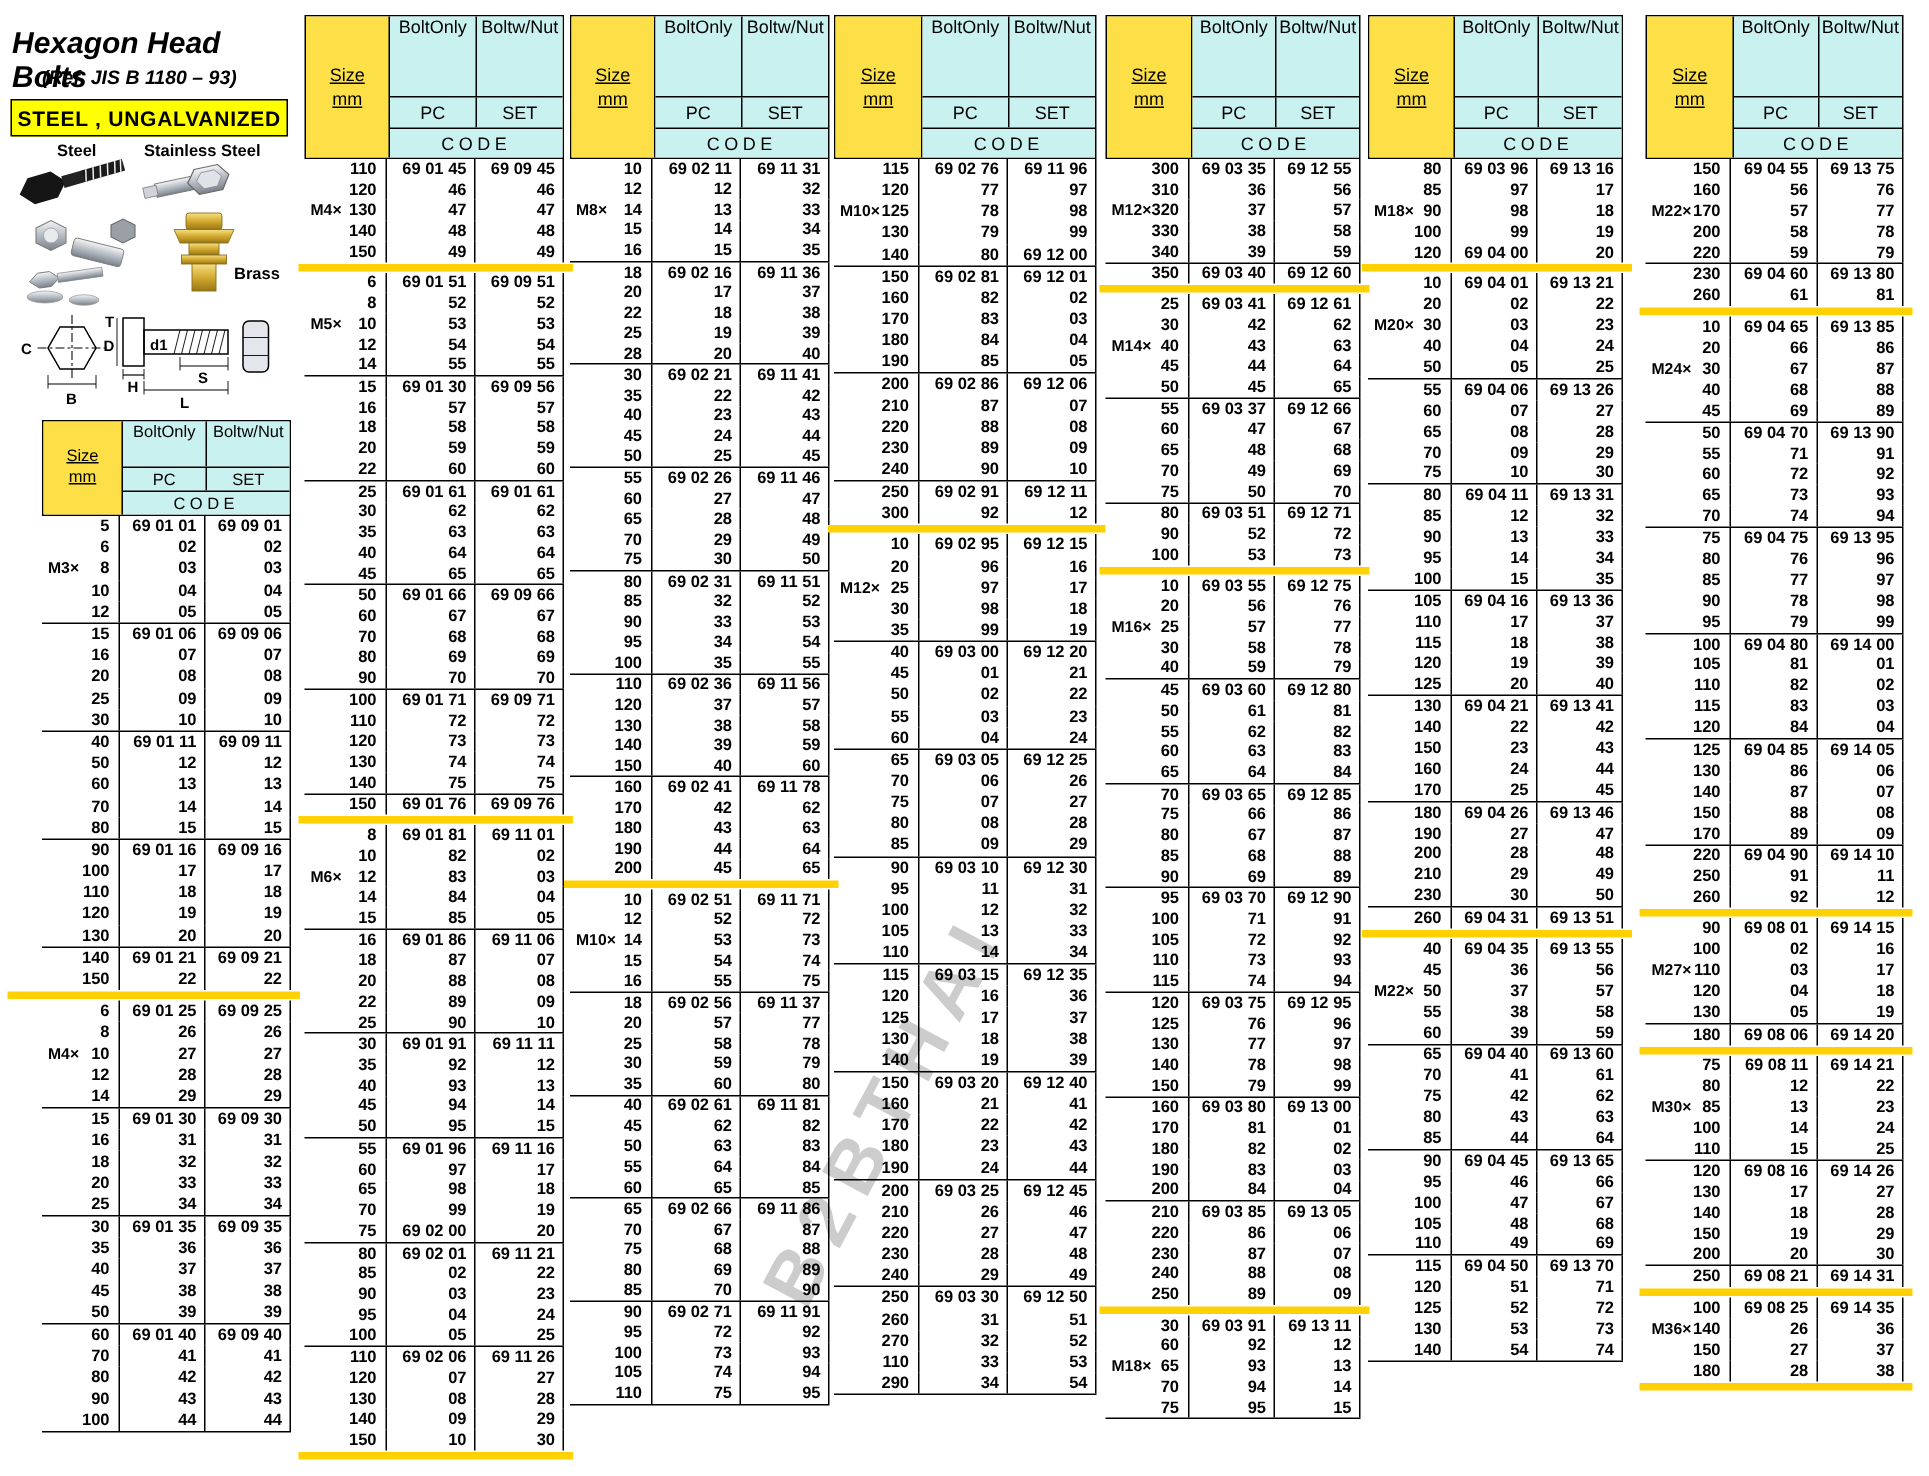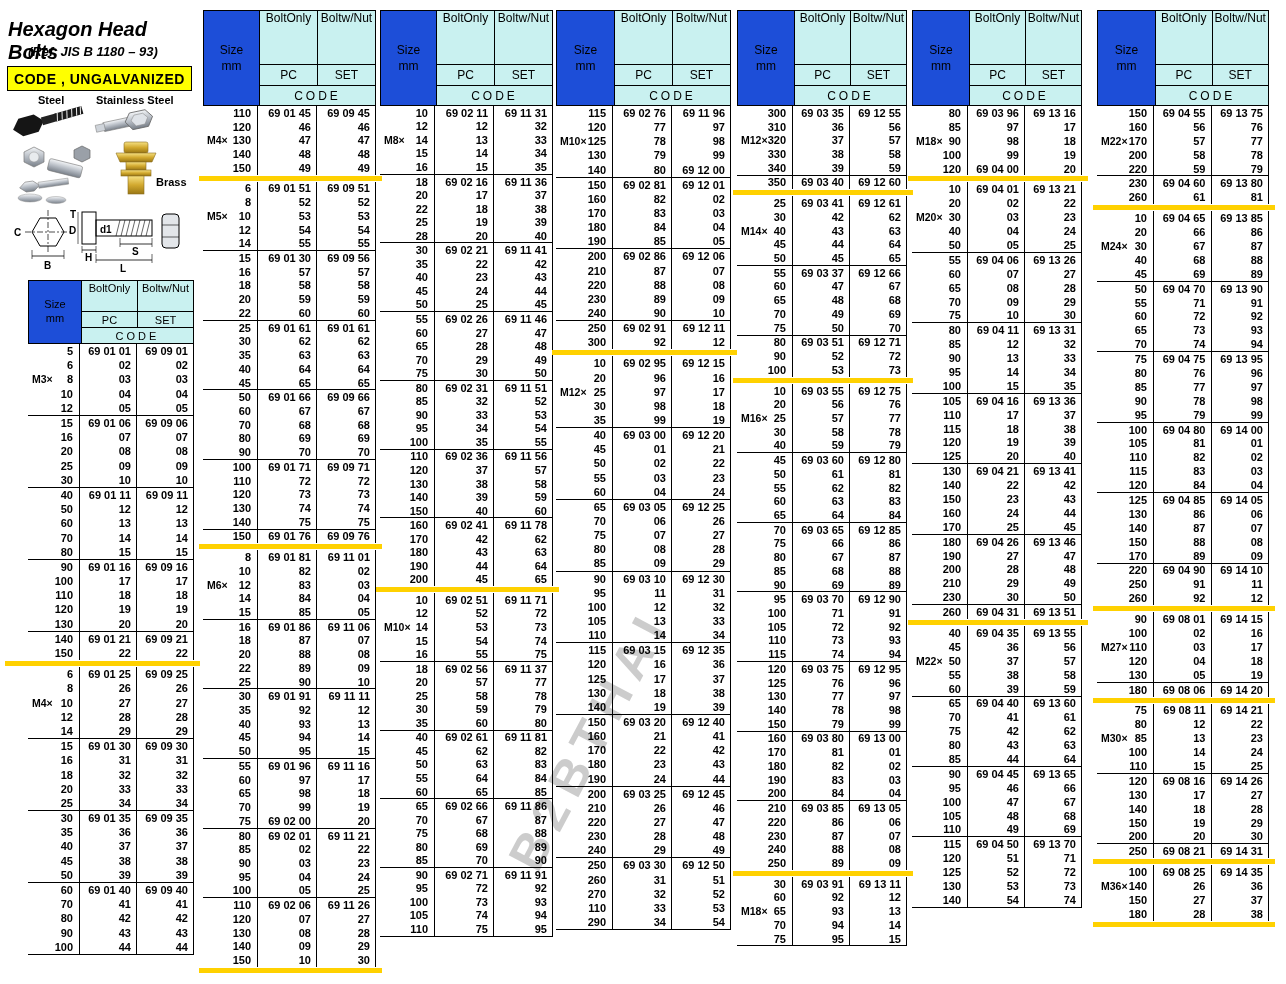--- a/index.html
+++ b/index.html
@@ -20,22 +20,22 @@
 
   
   .watermark{position:absolute;left:548px;top:822px;transform:rotate(-62deg);
              transform-origin:left bottom;font-size:50px;font-weight:bold;color:#8f8f8f;
              opacity:.45;letter-spacing:10px;white-space:nowrap;pointer-events:none;}
 
   
   .cat-col{position:absolute;font-weight:bold;}
   .thead{display:flex;border:1px solid #000;box-sizing:border-box;height:96px;font-weight:normal;}
   .cat-col.compact .thead{height:64px;}
-  .th-size{background:#1d4ed8;display:flex;flex-direction:column;justify-content:center;
-           align-items:center;font-size:12px;border-right:1px solid #000;line-height:1.35;}
+  .th-size{background:#fde047;display:flex;flex-direction:column;justify-content:center;
+           align-items:center;font-size:12px;border-right:1px solid #000;line-height:1.35;text-decoration:underline;}
   .cat-col.compact .th-size{font-size:11px;line-height:1.25;}
   .th-right{flex:1;display:flex;flex-direction:column;}
   .th-names{flex:1;display:flex;background:#c9f1f0;text-align:center;font-size:12px;}
   .cat-col.compact .th-names{font-size:11px;}
   .th-names .th-cell{flex:1;display:flex;flex-direction:row;justify-content:center;line-height:1.3;}
   .th-names .th-cell:first-child{border-right:1px solid #000;}
   .th-units{display:flex;height:20px;background:#c9f1f0;border-top:1px solid #000;
             text-align:center;font-size:12px;}
   .cat-col.compact .th-units{height:15px;font-size:11px;}
   .th-units .th-cell{flex:1;display:flex;align-items:center;justify-content:center;}
@@ -54,21 +54,21 @@
                padding-right:5px;box-sizing:border-box;border-right:1px solid #000;white-space:nowrap;}
   .divider{height:5px;background:#ffd100;margin:1px -6px 1px -4px;}
   .cat-col.first .divider{margin-left:-23px;}
 </style>
 </head>
 <body>
 
 <div class="left-panel">
   <div class="title">Hexagon Head Bolts</div>
   <div class="ref">(Ref. JIS B 1180 – 93)</div>
-  <div class="badge">CODE , UNGALVANIZED</div>
+  <div class="badge">STEEL , UNGALVANIZED</div>
 
   <svg class="photos" width="190" height="112" viewBox="0 0 190 112">
     <defs>
       <linearGradient id="sg" x1="0" y1="0" x2="0" y2="1">
         <stop offset="0" stop-color="#f4f6f8"></stop>
           <stop offset="0.5" stop-color="#b6bcc4"></stop>
           <stop offset="1" stop-color="#798089"></stop>
       </linearGradient>
       <linearGradient id="bg" x1="0" y1="0" x2="0" y2="1">
         <stop offset="0" stop-color="#f6e183"></stop>

